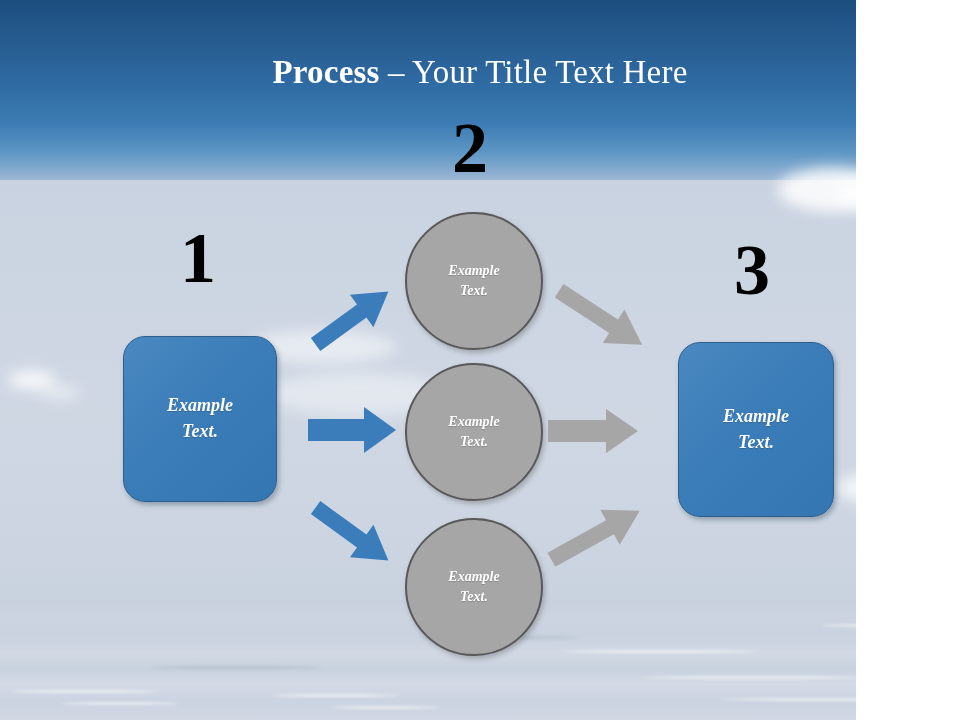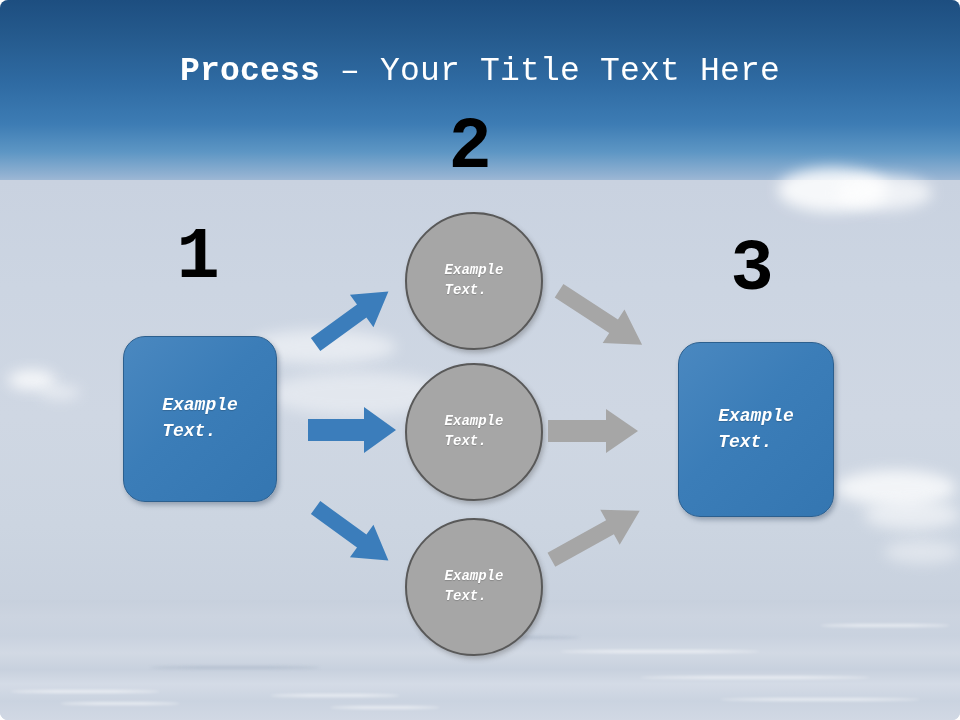--- a/index.html
+++ b/index.html
@@ -2,26 +2,25 @@
 <html><head>
 <meta charset="utf-8">
 <style>
   html, body {
     margin: 0;
     padding: 0;
     background: #ffffff;
   }
   #slide {
     position: relative;
-    width: 960px;
+    width: 856px;
     height: 720px;
     overflow: hidden;
-    font-family: Liberation Mono, monospace;
+    font-family: Liberation Serif, serif;
     background: #c6d0e0;
-    border-radius: 8px;
   }
 
   
   .bg-sky {
     position: absolute;
     left: 0; top: 0; width: 960px; height: 200px;
     background: linear-gradient(to bottom,
         #1d4e80 0%,
         #255a8d 18%,
         #2f6ba3 42%,
@@ -126,20 +125,21 @@
     justify-content: center;
   }
   #circle-1 { left: 405px; top: 212px; width: 134px; height: 134px; }
   #circle-2 { left: 405px; top: 363px; width: 134px; height: 134px; }
   #circle-3 { left: 405px; top: 518px; width: 134px; height: 134px; }
 
   .shape-label {
     color: #ffffff;
     font-style: italic;
     font-weight: bold;
+    text-align: center;
     line-height: 1.42;
     pointer-events: none;
     text-shadow: 0 1px 1px rgba(0,0,0,0.18);
   }
   .box .shape-label    { font-size: 18px; }
   .circle .shape-label { font-size: 14px; }
 
   
   .arrow {
     position: absolute;

